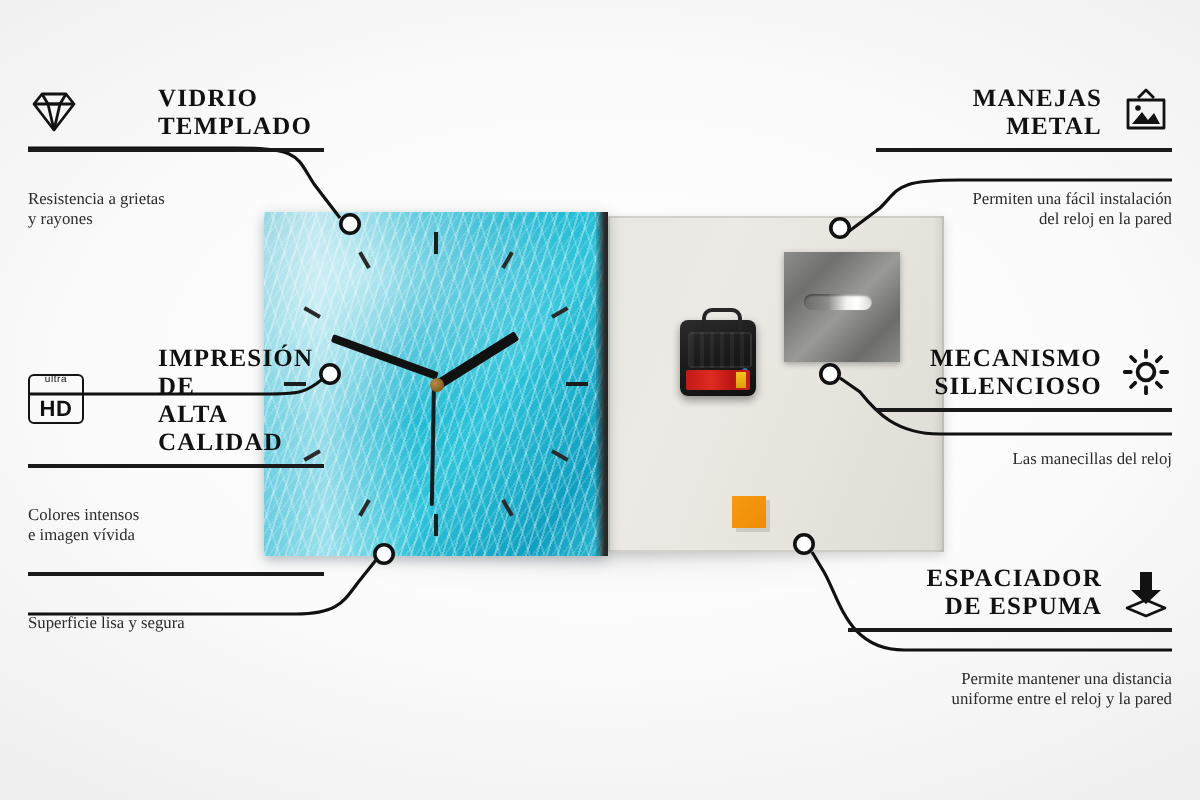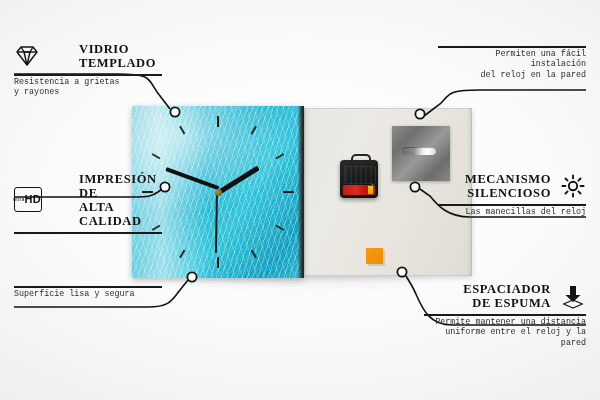--- a/index.html
+++ b/index.html
@@ -115,31 +115,31 @@
   .callout .head{display:flex;align-items:center;gap:9px;}
   .callout.right .head{justify-content:flex-end;}
   .title{
     font-family:"Liberation Serif", serif;
     font-size:12.5px;font-weight:700;color:#111;letter-spacing:.6px;
     line-height:14px;text-transform:uppercase;margin-left:30px;
   }
   .callout.right .title{text-align:right;}
   .rule{height:1.5px;background:#1a1a1a;margin-top:4px;}
   .desc{
-    font-family:Liberation Mono, monospace;
-    font-size:8.4px;color:#2b2b2b;line-height:10.5px;margin-top:1px;
+    font-family:Liberation Serif, serif;
+    font-size:8.4px;color:#2b2b2b;line-height:10.5px;margin-top:19px;
   }
   .callout.right .desc{text-align:right;}
   .icon{width:26px;height:26px;flex:0 0 26px;}
   .icon svg{display:block;width:26px;height:26px;}
 
   
   .hd-badge{
     width:26px;height:23px;border:1.6px solid #141414;border-radius:3px;
-    display:flex;flex-direction:row;align-items:center;justify-content:flex-end;
+    display:flex;flex-direction:column;align-items:center;justify-content:space-between;
     font-family:"Liberation Sans", sans-serif;color:#111;
   }
   .hd-badge .u{font-size:5px;line-height:5px;letter-spacing:.3px;}
   .hd-badge .h{font-size:11px;line-height:11px;font-weight:700;letter-spacing:.3px;}
 
   #wires{position:absolute;left:0;top:0;width:600px;height:400px;pointer-events:none;}
 </style>
 </head>
 <body>
 
@@ -234,31 +234,51 @@
           <span class="u">ultra</span>
           <span class="h">HD</span>
         </span>
       </span>
       <span>
         <div class="title">IMPRESIÓN DE</div>
         <div class="title">ALTA CALIDAD</div>
       </span>
     </div>
     <div class="rule" style="width:148px;"></div>
+    <div class="desc">
+      <div>Colores intensos</div>
+      <div>e imagen vívida</div>
+    </div>
   </div>
 
   <div class="callout left" style="left:14px;top:282px;width:148px;">
     <div class="rule" style="width:148px;"></div>
     <div class="desc">
       <div>Superficie lisa y segura</div>
       <div></div>
     </div>
   </div>
 
   <div class="callout right" style="left:438px;top:42px;width:148px;">
+    <div class="head">
+      <span>
+        <div class="title">MANEJAS</div>
+        <div class="title">METAL</div>
+      </span>
+      <span class="icon">
+        <svg viewBox="0 0 26 26">
+          <g fill="none" stroke="#121212" stroke-width="1.4" stroke-linejoin="round">
+            <path d="M9 6 L13 2 L17 6"></path>
+            <rect x="4" y="7" width="18" height="14"></rect>
+            <path d="M6 19 L11 13 L14 17 L17 13.5 L20 19 Z" fill="#121212" stroke="none"></path>
+            <circle cx="9" cy="11" r="1.4" fill="#121212" stroke="none"></circle>
+          </g>
+        </svg>
+      </span>
+    </div>
     <div class="rule" style="width:148px;"></div>
     <div class="desc">
       <div>Permiten una fácil instalación</div>
       <div>del reloj en la pared</div>
     </div>
   </div>
 
   <div class="callout right" style="left:438px;top:172px;width:148px;">
     <div class="head">
       <span>

